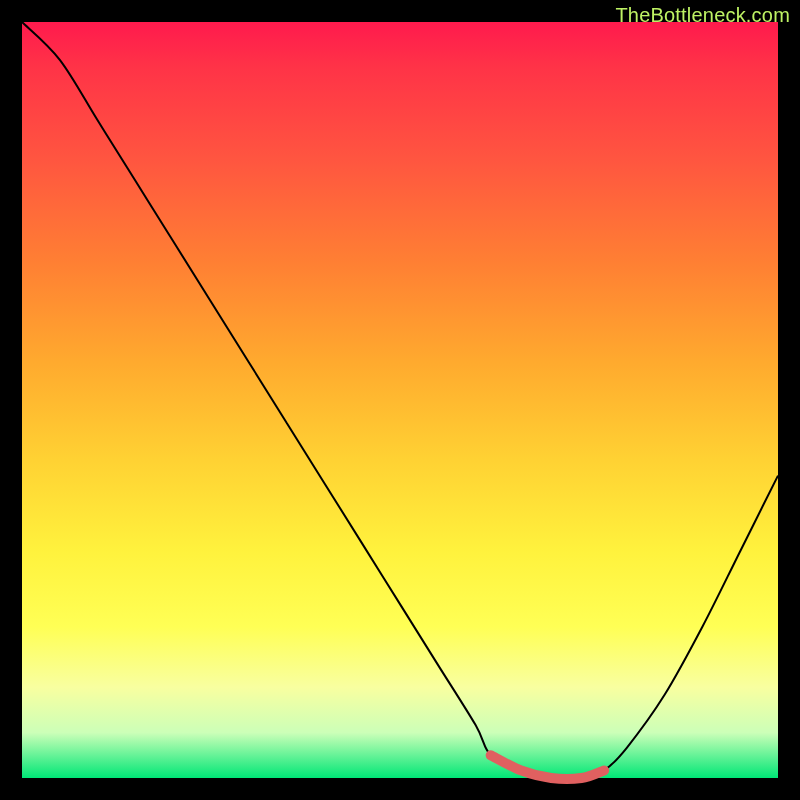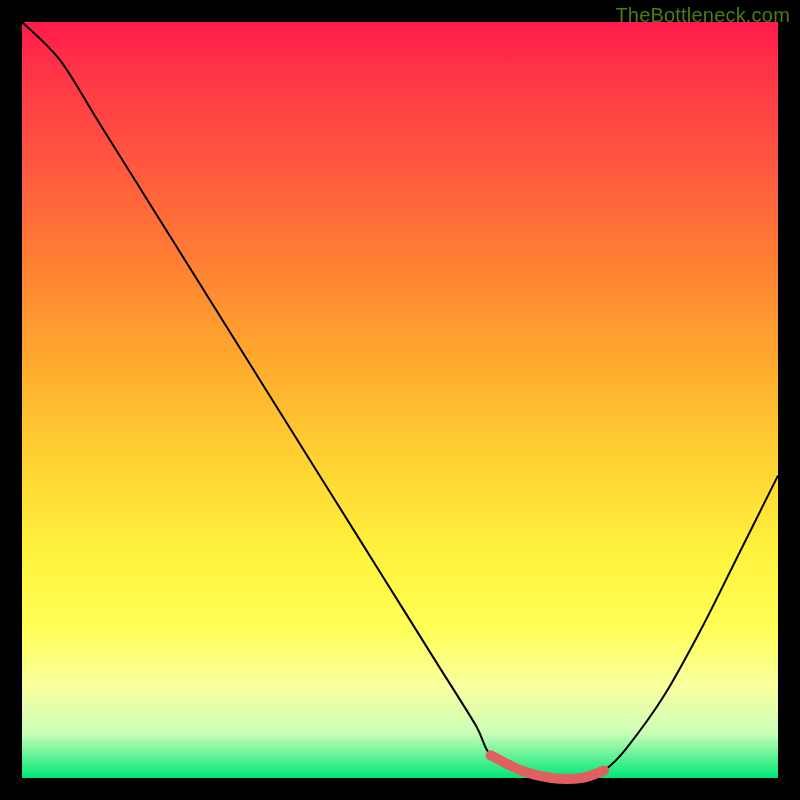--- a/index.html
+++ b/index.html
@@ -28,21 +28,21 @@
       #ffff55 80%,
       #f8ffa0 88%,
       #ccffb8 94%,
       #00e676 100%
     );
   }
   .watermark {
     position: absolute;
     top: 4px;
     right: 10px;
-    color: #4d7c0f;
+    color: #bef264;
     font-size: 20px;
     font-weight: 500;
     letter-spacing: 0.2px;
     user-select: none;
   }
   svg.plot {
     position: absolute;
     left: 0;
     top: 0;
     width: 756px;

